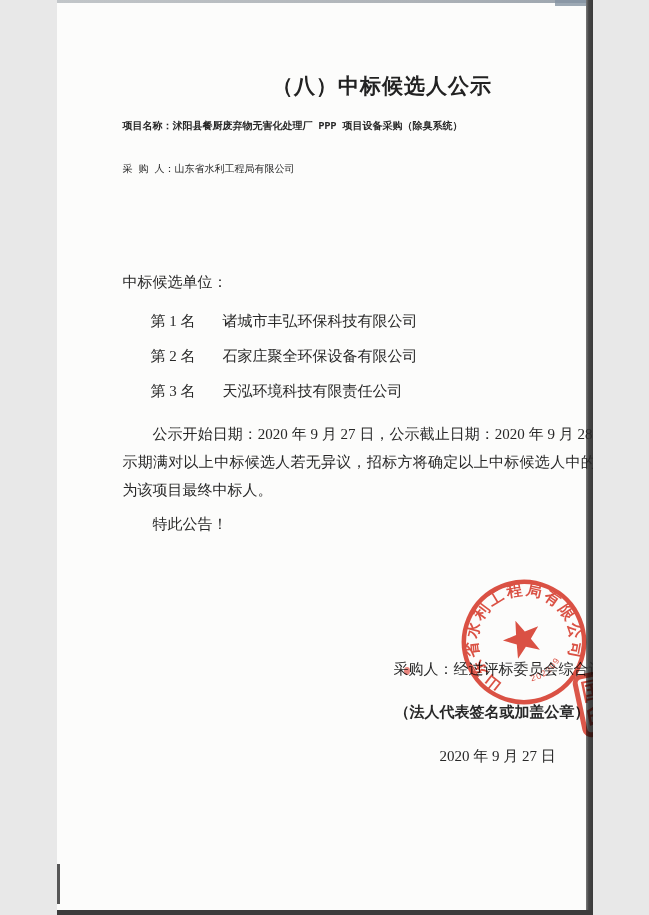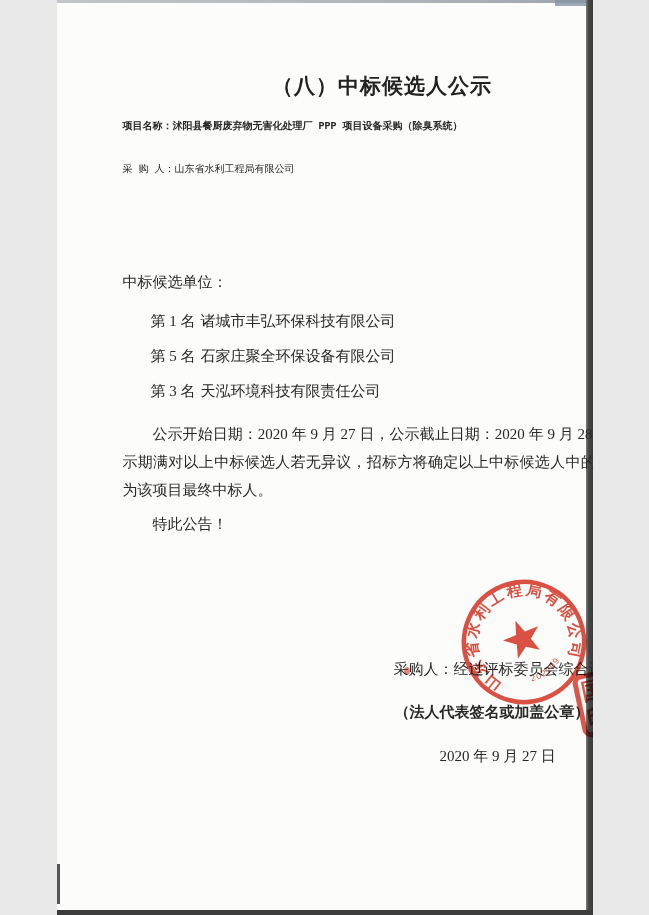--- a/index.html
+++ b/index.html
@@ -27,21 +27,21 @@
   .para { font-size:15px; line-height:28px; text-align:justify; text-indent:2em; }
   .para1 { top:196px; }
   .cand-heading { top:258px; font-size:15px; }
   .candidate { left:94px; font-size:15px; white-space:nowrap; }
   .cand1 { top:297px; } .cand2 { top:332px; } .cand3 { top:367px; }
   .para2 { top:405px; }
   .closing { top:500px; text-indent:2em; font-size:15px; }
   .sig-buyer { position:absolute; left:337px; top:645px; font-size:15px; white-space:nowrap; }
   .sig-note  { position:absolute; left:338px; top:688px; font-size:15px; white-space:nowrap;font-weight:bold; }
   .sig-date  { position:absolute; left:383px; top:732px; font-size:15px; white-space:nowrap; }
-  .cand-name { margin-left:5px; }
+  .cand-name { margin-left:27px; }
 
   
   .seal-round { position:absolute; left:402px; top:577px; width:130px; height:130px;
     mix-blend-mode:multiply; opacity:.88; }
   .seal-round svg { transform:rotate(-22deg); overflow:visible; }
   .seal-arc-text { font-size:15.5px; letter-spacing:2.5px; font-weight:bold;
     font-family:"Liberation Serif","DejaVu Serif",serif; }
   .seal-num-text { font-size:8.5px; letter-spacing:1.5px;
     font-family:"Liberation Sans","DejaVu Sans",sans-serif; }
 
@@ -71,21 +71,21 @@
 
   <p class="block line project-line"><span>项目名称：</span><span>沭阳县餐厨废弃物无害化处理厂 PPP 项目设备采购（除臭系统）</span></p>
 
   <p class="block line buyer-line"><span>采 购 人：</span><span>山东省水利工程局有限公司</span></p>
 
 
   <p class="block cand-heading">中标候选单位：</p>
 
   <p class="block candidate cand1"><span>第 1 名</span><span class="cand-name">诸城市丰弘环保科技有限公司</span></p>
 
-  <p class="block candidate cand2"><span>第 5 名</span><span class="cand-name">石家庄聚全环保设备有限公司</span></p>
+  <p class="block candidate cand2"><span>第 2 名</span><span class="cand-name">石家庄聚全环保设备有限公司</span></p>
 
   <p class="block candidate cand3"><span>第 3 名</span><span class="cand-name">天泓环境科技有限责任公司</span></p>
 
   <p class="block para para2">公示开始日期：2020 年 9 月 27 日，公示截止日期：2020 年 9 月 28 日，公示期满对以上中标候选人若无异议，招标方将确定以上中标候选人中的第一名为该项目最终中标人。</p>
 
   <p class="block closing">特此公告！</p>
 
   <p class="sig-buyer">采购人：经过评标委员会综合评议</p>
   <p class="sig-note">（法人代表签名或加盖公章）</p>
   <p class="sig-date">2020 年 9 月 27 日</p>

